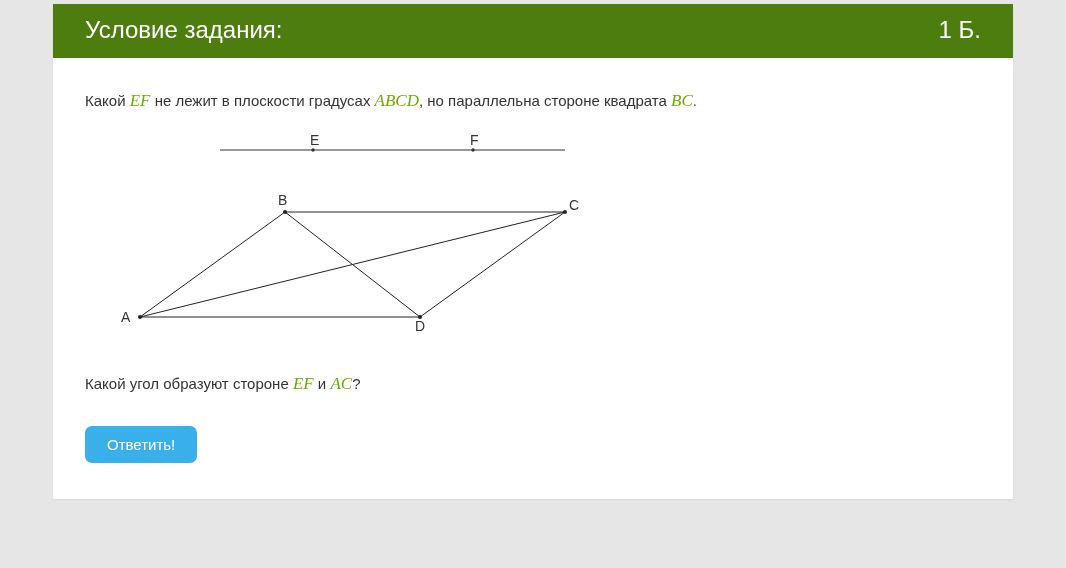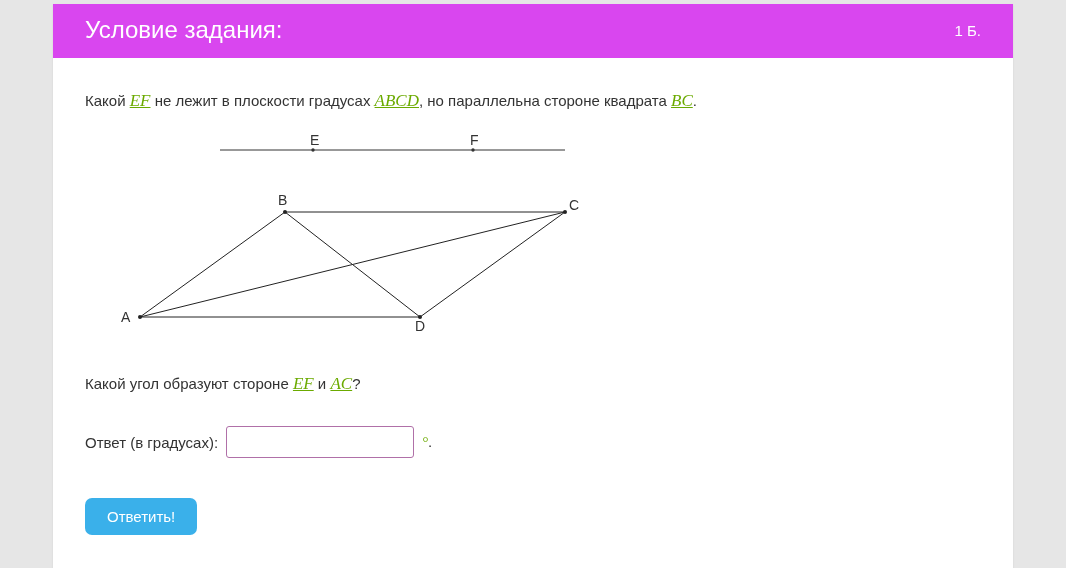--- a/index.html
+++ b/index.html
@@ -21,42 +21,41 @@
       background: #6baa00;
       background: linear-gradient(to bottom, #6bab00, #6bab00);
       background: #69a800;
       background-color: #69aa00;
       color: #fff;
       padding: 12px 32px 14px 32px;
       display: flex;
       justify-content: space-between;
       align-items: center;
     }
-    .header-bg { background-color: #d946ef; }
+    .header-bg { background-color: #4d7c0f; }
     .header-title {
       font-size: 24px;
       font-weight: 300;
     }
     .header-score {
-      font-size: 15px;
+      font-size: 24px;
       font-weight: 300;
     }
     .content {
       padding: 30px 32px 36px 32px;
     }
     .paragraph {
       margin-bottom: 18px;
       line-height: 1.5;
     }
     .math-var {
       color: #6baa00;
       font-style: italic;
       font-family: Georgia, 'Times New Roman', serif;
       font-size: 17px;
-      text-decoration: underline;
     }
     .figure-wrap {
       margin: 18px 0 36px 30px;
     }
     .question {
       margin-top: 10px;
       margin-bottom: 30px;
     }
     .answer-row {
       display: flex;
@@ -138,24 +137,19 @@
         <text x="454" y="78">C</text>
         <text x="6" y="190">A</text>
         <text x="300" y="199">D</text>
       </svg>
     </div>
 
     <p class="paragraph question">
       <span>Какой угол образуют стороне </span><span class="math-var">EF</span><span> и </span><span class="math-var">AC</span><span>?</span>
     </p>
 
-    <div class="answer-row">
-      <span>Ответ (в градусах): </span>
-      <input type="text" class="answer-input" style="">
-      <span><span class="deg-symbol">°</span><span>.</span></span>
-    </div>
 
     <button class="submit-btn">
       <span>Ответить!</span>
     </button>
 
   </div>
 </div>
 
 </body></html>

